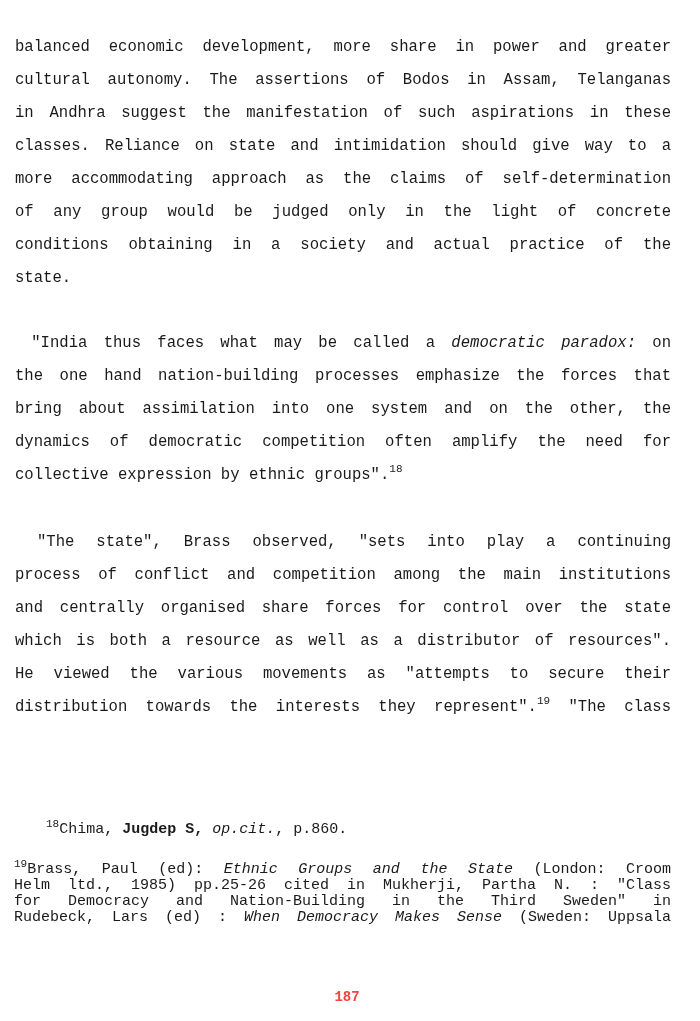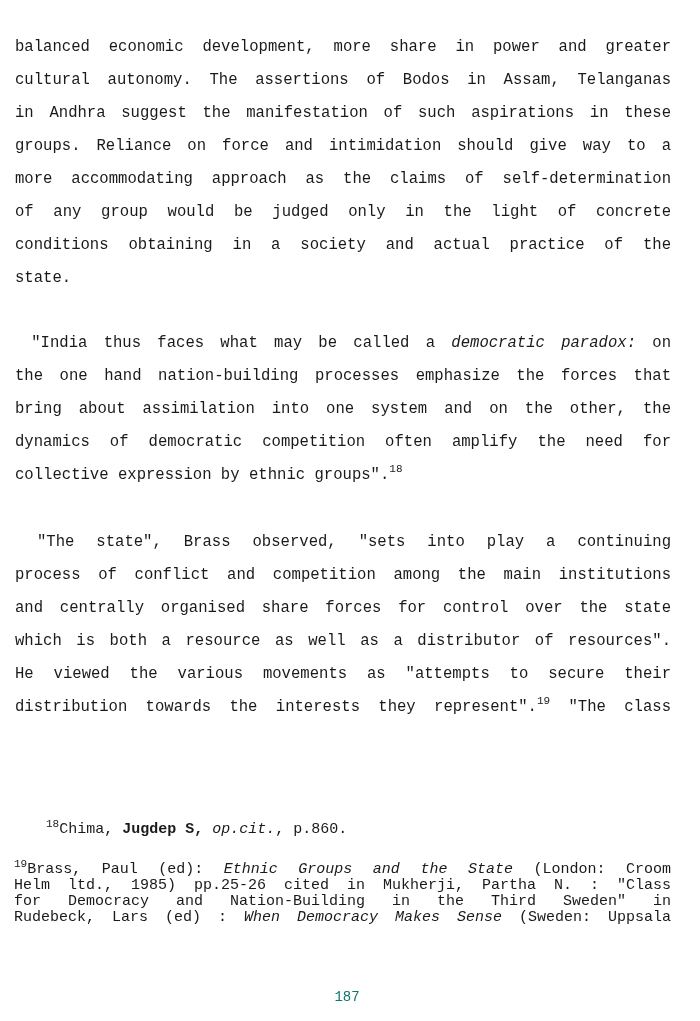--- a/index.html
+++ b/index.html
@@ -64,35 +64,36 @@
       vertical-align: 6px;
       line-height: 0;
     }
     .page-number {
       position: absolute;
       top: 989px;
       left: 0;
       width: 694px;
       text-align: center;
       font-size: 14px;
-      color: #0f766e;
+      color: #ef4444;
+      font-weight: bold;
     }
     i { font-style: italic; }
     b { font-weight: bold; }
   </style>
 </head>
 <body>
 
 <div class="page">
 
   <div class="body-text" style="top:31px;">
     <span class="line">balanced economic development, more share in power and greater</span>
     <span class="line">cultural autonomy. The assertions of Bodos in Assam, Telanganas</span>
     <span class="line">in Andhra suggest the manifestation of such aspirations in these</span>
-    <span class="line">groups. Reliance on force and intimidation should give way to a</span>
+    <span class="line">classes. Reliance on state and intimidation should give way to a</span>
     <span class="line">more accommodating approach as the claims of self-determination</span>
     <span class="line">of any group would be judged only in the light of concrete</span>
     <span class="line">conditions obtaining in a society and actual practice of the</span>
     <span class="line last">state.</span>
   </div>
 
   <div class="body-text" style="top:327px;">
     <span class="line" style="white-space:pre;"><span> "India thus faces what may be called a</span> <i>democratic paradox:</i> <span>on</span></span>
     <span class="line">the one hand nation-building processes emphasize the forces that</span>
     <span class="line">bring about assimilation into one system and on the other, the</span>

